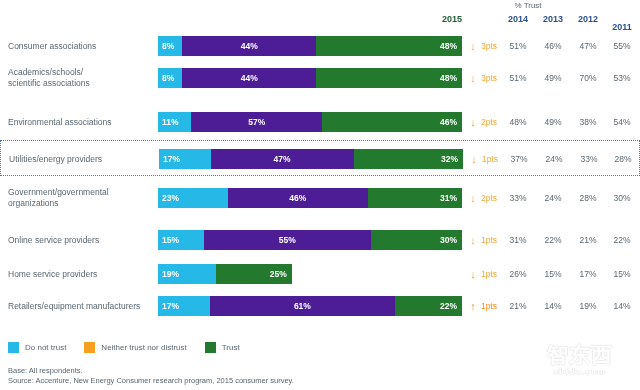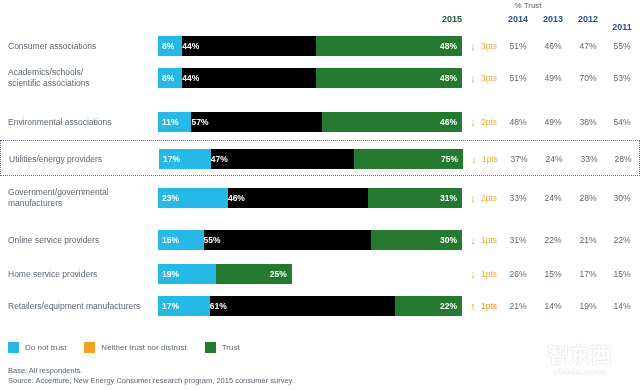--- a/index.html
+++ b/index.html
@@ -58,21 +58,21 @@
     display: flex;
   }
   .seg {
     height: 100%;
     display: flex; align-items: center;
     position: relative;
     font-size: 8.5px; font-weight: bold; color: #ffffff;
     overflow: hidden;
   }
   .seg-dnt { background: #26B8E6; justify-content: flex-start; padding-left: 4px; }
-  .seg-neu { background: #000000; justify-content: flex-start; }
+  .seg-neu { background: #4c1d95; justify-content: center; }
   .seg-tru { background: #237A2E; justify-content: flex-end; padding-right: 5px; }
 
   
   .delta-arrow {
     position: absolute; left: 466px; top: 11px; width: 14px;
     text-align: center; font-size: 11px; line-height: 14px;
   }
   .delta-pts {
     position: absolute; left: 481px; top: 12px; width: 22px;
     text-align: left; font-size: 8.5px; line-height: 13px;
@@ -216,36 +216,36 @@
           <span>Utilities/energy providers</span>
         </div>
         <div class="bar">
           <div class="seg seg-dnt" style="flex: 0 0 17%;">
             <span>17%</span>
           </div>
           <div class="seg seg-neu" style="flex: 0 0 47%;">
             <span>47%</span>
           </div>
           <div class="seg seg-tru" style="flex: 0 0 36%;">
-            <span>75%</span>
+            <span>32%</span>
           </div>
         </div>
         <div class="delta-arrow d-down">↓</div>
         <div class="delta-pts d-down">1pts</div>
         <div class="hist">
           <div class="hist-cell y0">37%</div>
           <div class="hist-cell y1">24%</div>
           <div class="hist-cell y2">33%</div>
           <div class="hist-cell y3">28%</div>
         </div>
       </div>
       <div class="row" style="top: 180px;">
         <div class="row-label">
           <span>Government/governmental</span>
-          <span>manufacturers</span>
+          <span>organizations</span>
         </div>
         <div class="bar">
           <div class="seg seg-dnt" style="flex: 0 0 23%;">
             <span>23%</span>
           </div>
           <div class="seg seg-neu" style="flex: 0 0 46%;">
             <span>46%</span>
           </div>
           <div class="seg seg-tru" style="flex: 0 0 31%;">
             <span>31%</span>

